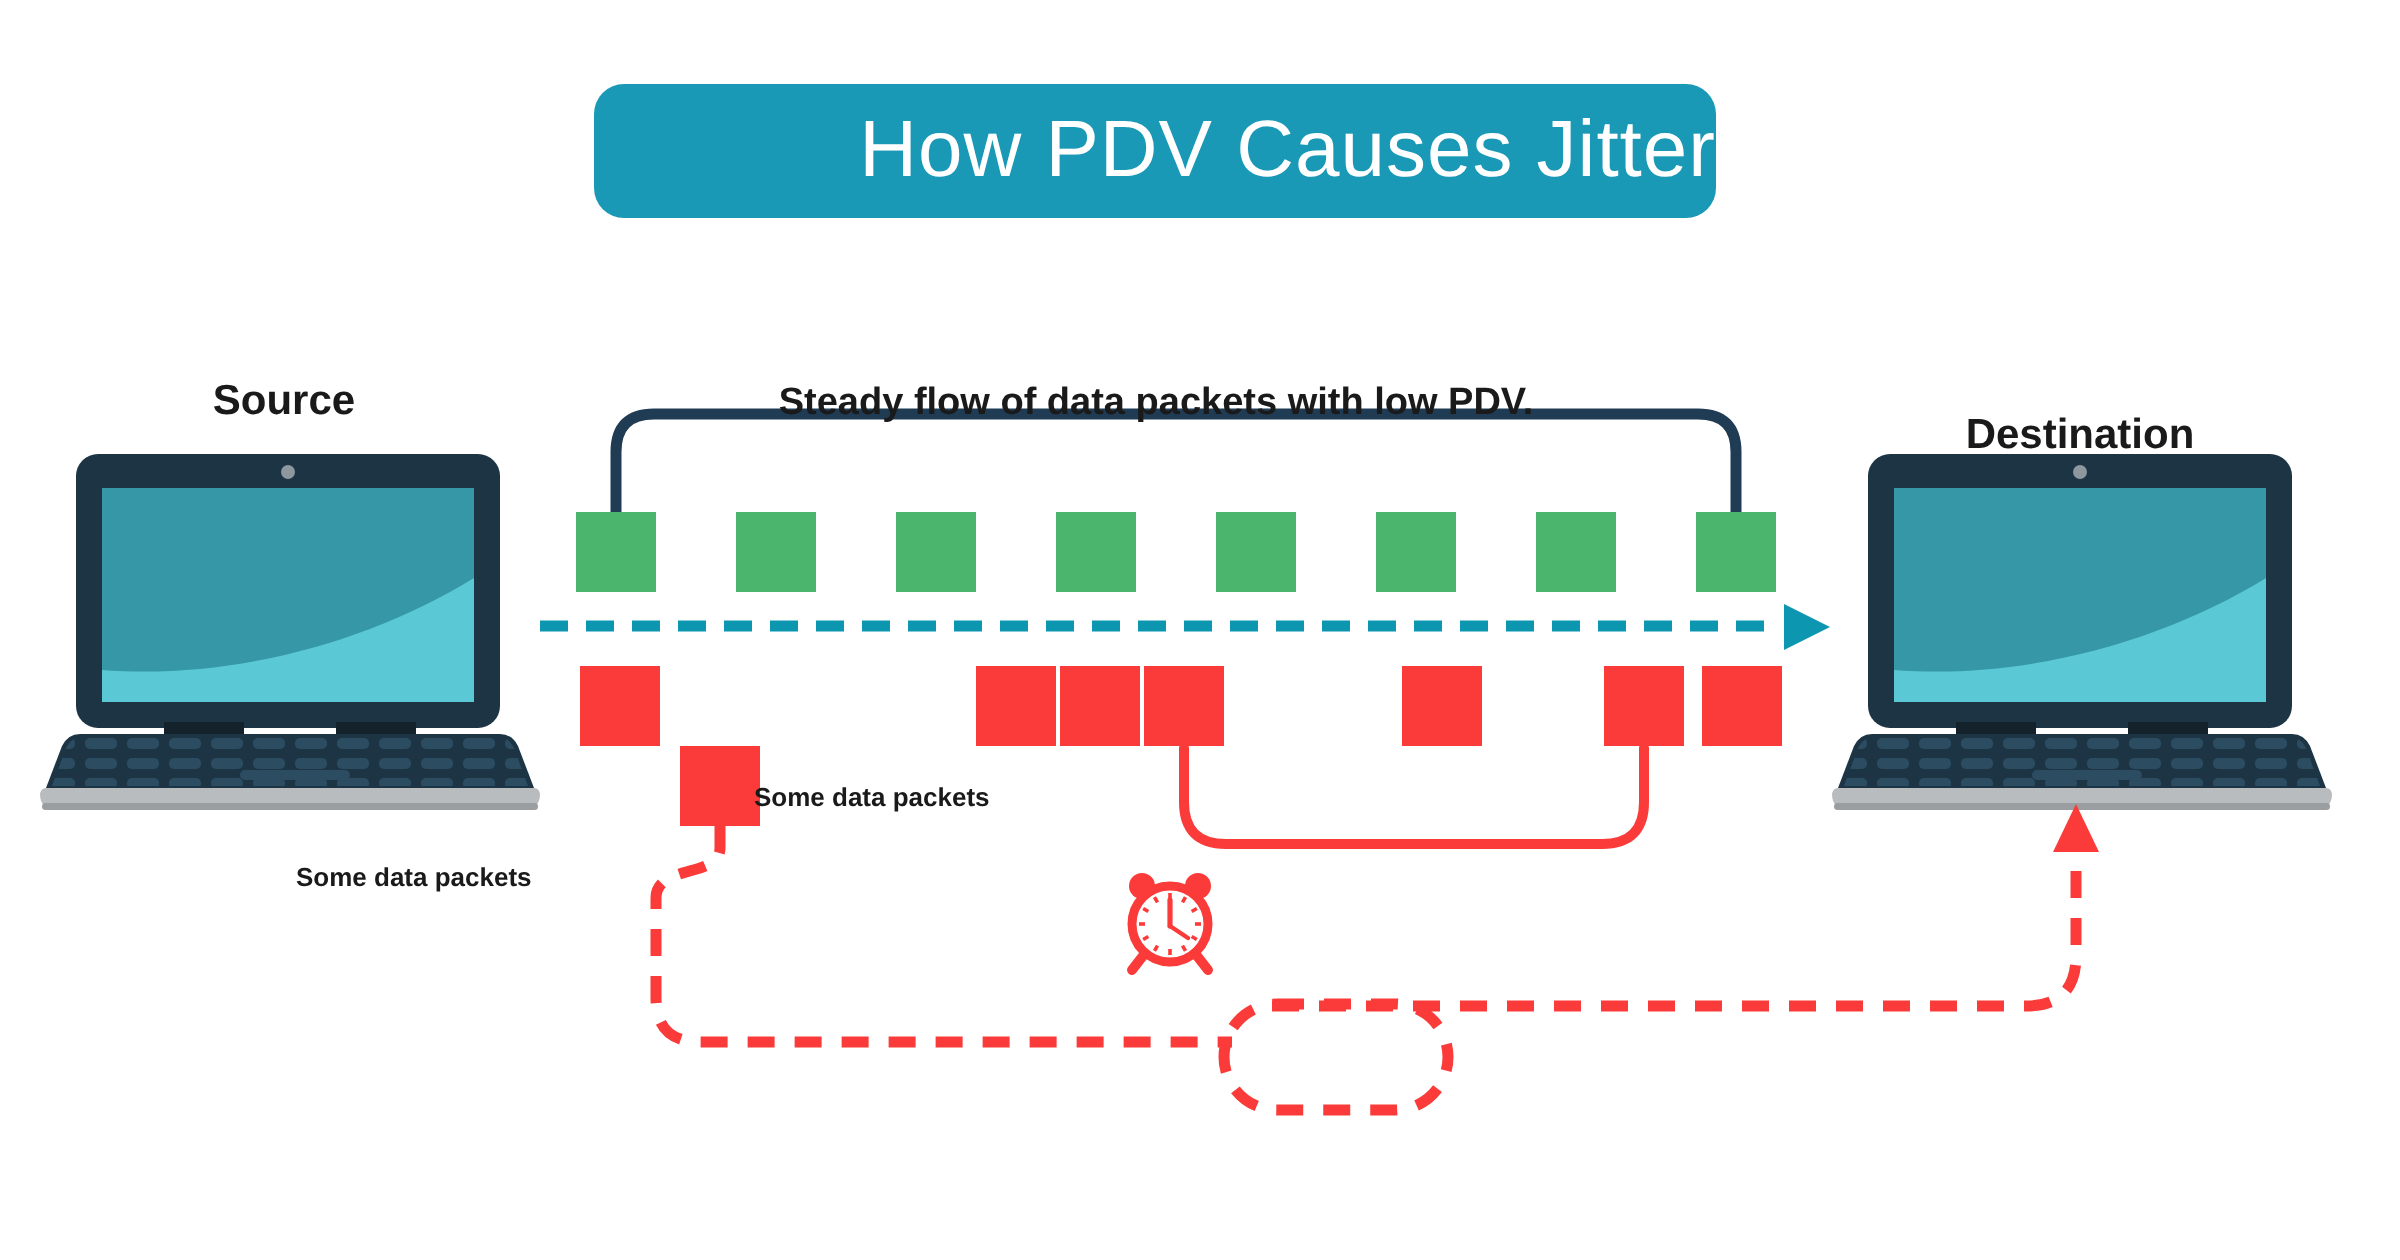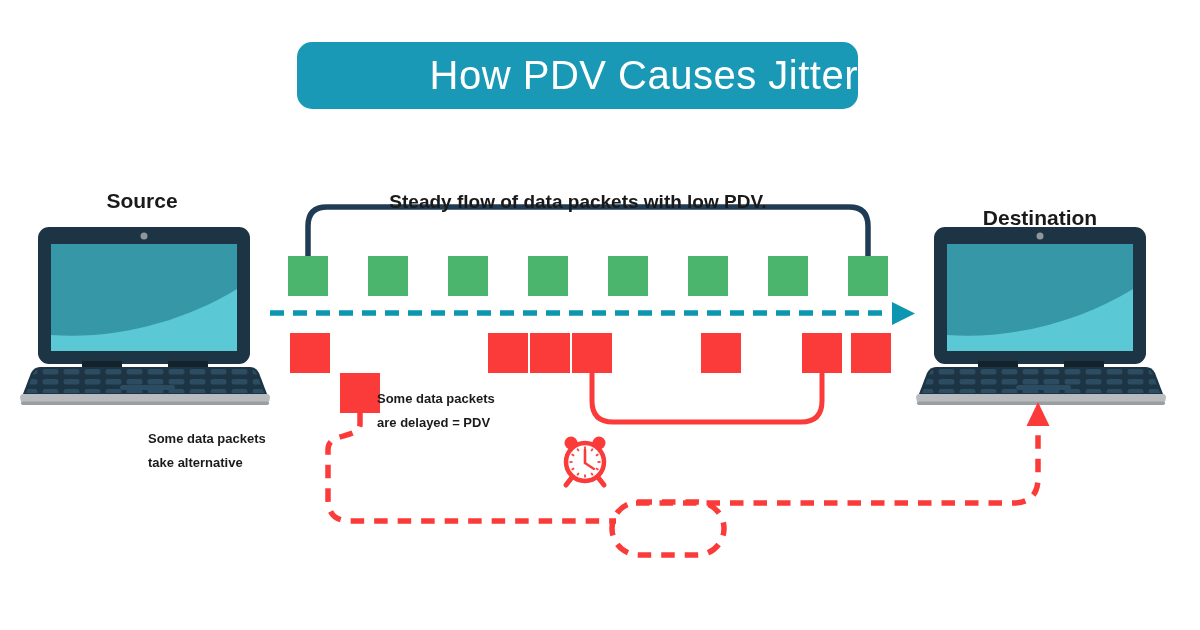--- a/index.html
+++ b/index.html
@@ -119,21 +119,19 @@
   <div class="title-banner">
     <span>How PDV Causes Jitter</span>
   </div>
 
   <div class="lbl lbl-endpoint lbl-source">Source</div>
   <div class="lbl lbl-endpoint lbl-destination">Destination</div>
   <div class="lbl lbl-steady">Steady flow of data packets with low PDV.</div>
 
   <div class="lbl lbl-multiline lbl-delayed">
     <div>Some data packets</div>
-    <div>are delayed = PDV</div>
   </div>
 
   <div class="lbl lbl-multiline lbl-alt">
     <div>Some data packets</div>
-    <div>take alternative</div>
   </div>
 
 </div>
 
 </body></html>

